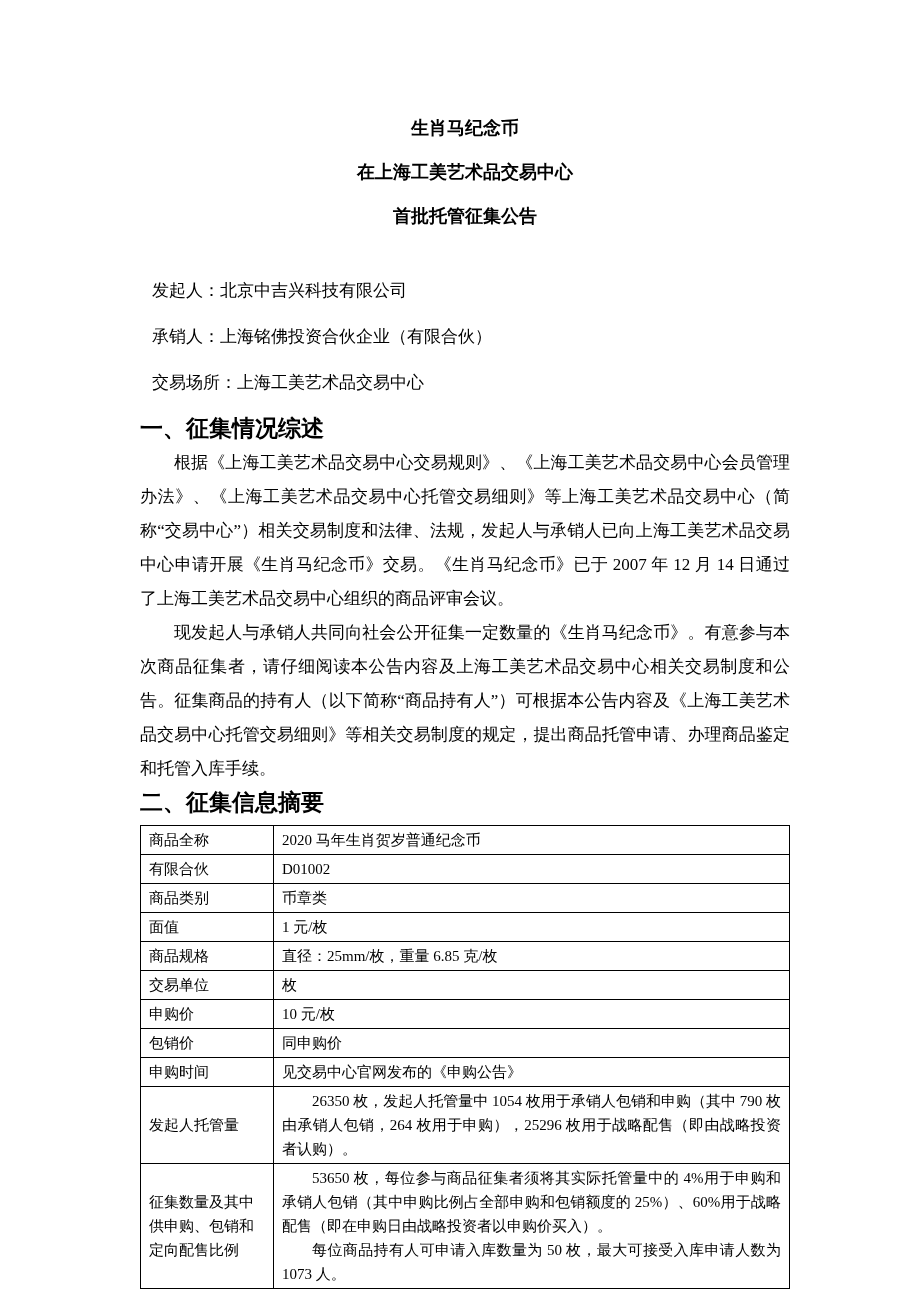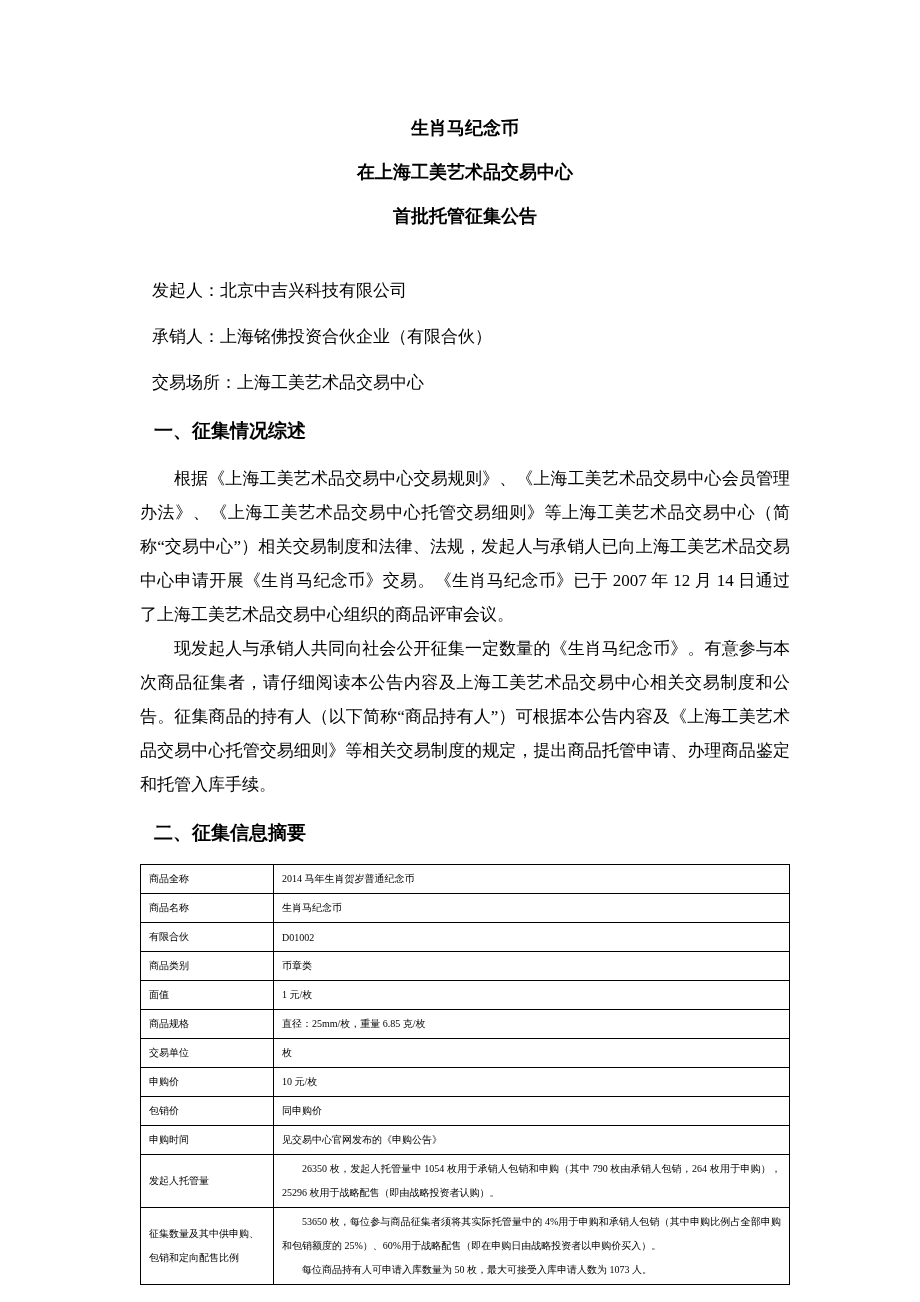--- a/index.html
+++ b/index.html
@@ -26,41 +26,41 @@
     line-height: 44px;
     white-space: nowrap;
   }
   .meta-block { margin-bottom: 0; }
   .meta-line {
     margin: 12px;
     font-size: 17px;
     line-height: 34px;
   }
   .section-heading {
-    margin: 14px;
-    font-size: 19px;
+    margin: 0;
+    font-size: 23px;
     font-weight: bold;
     line-height: 34px;
   }
   .body-para {
     margin: 0;
     font-size: 17px;
     line-height: 34px;
     text-indent: 2em;
     text-align: justify;
   }
   table.info-table {
     border-collapse: collapse;
     width: 650px;
     margin-top: 5px;
     table-layout: fixed;
   }
   table.info-table td {
     border: 1px solid #000000;
-    font-size: 10px;
+    font-size: 15px;
     padding: 2px 8px;
     vertical-align: middle;
   }
   td.label-cell {
     width: 133px;
     line-height: 24px;
   }
   tr.row-simple td { height: 26px; }
   .cell-para {
     margin: 0;
@@ -90,25 +90,21 @@
     <h3 class="section-heading">一、征集情况综述</h3>
     <p class="body-para">根据《上海工美艺术品交易中心交易规则》、《上海工美艺术品交易中心会员管理办法》、《上海工美艺术品交易中心托管交易细则》等上海工美艺术品交易中心（简称“交易中心”）相关交易制度和法律、法规，发起人与承销人已向上海工美艺术品交易中心申请开展《生肖马纪念币》交易。《生肖马纪念币》已于 2007 年 12 月 14 日通过了上海工美艺术品交易中心组织的商品评审会议。</p>
     <p class="body-para">现发起人与承销人共同向社会公开征集一定数量的《生肖马纪念币》。有意参与本次商品征集者，请仔细阅读本公告内容及上海工美艺术品交易中心相关交易制度和公告。征集商品的持有人（以下简称“商品持有人”）可根据本公告内容及《上海工美艺术品交易中心托管交易细则》等相关交易制度的规定，提出商品托管申请、办理商品鉴定和托管入库手续。</p>
 
     <h3 class="section-heading">二、征集信息摘要</h3>
 
     <table class="info-table">
       <tbody>
         <tr class="row-simple">
           <td class="label-cell">商品全称</td>
-          <td class="value-cell">2014 马年生肖贺岁普通纪念币</td>
-        </tr>
-        <tr class="row-simple">
-          <td class="label-cell">商品名称</td>
-          <td class="value-cell">生肖马纪念币</td>
+          <td class="value-cell">2020 马年生肖贺岁普通纪念币</td>
         </tr>
         <tr class="row-simple">
           <td class="label-cell">有限合伙</td>
           <td class="value-cell">D01002</td>
         </tr>
         <tr class="row-simple">
           <td class="label-cell">商品类别</td>
           <td class="value-cell">币章类</td>
         </tr>
         <tr class="row-simple">

